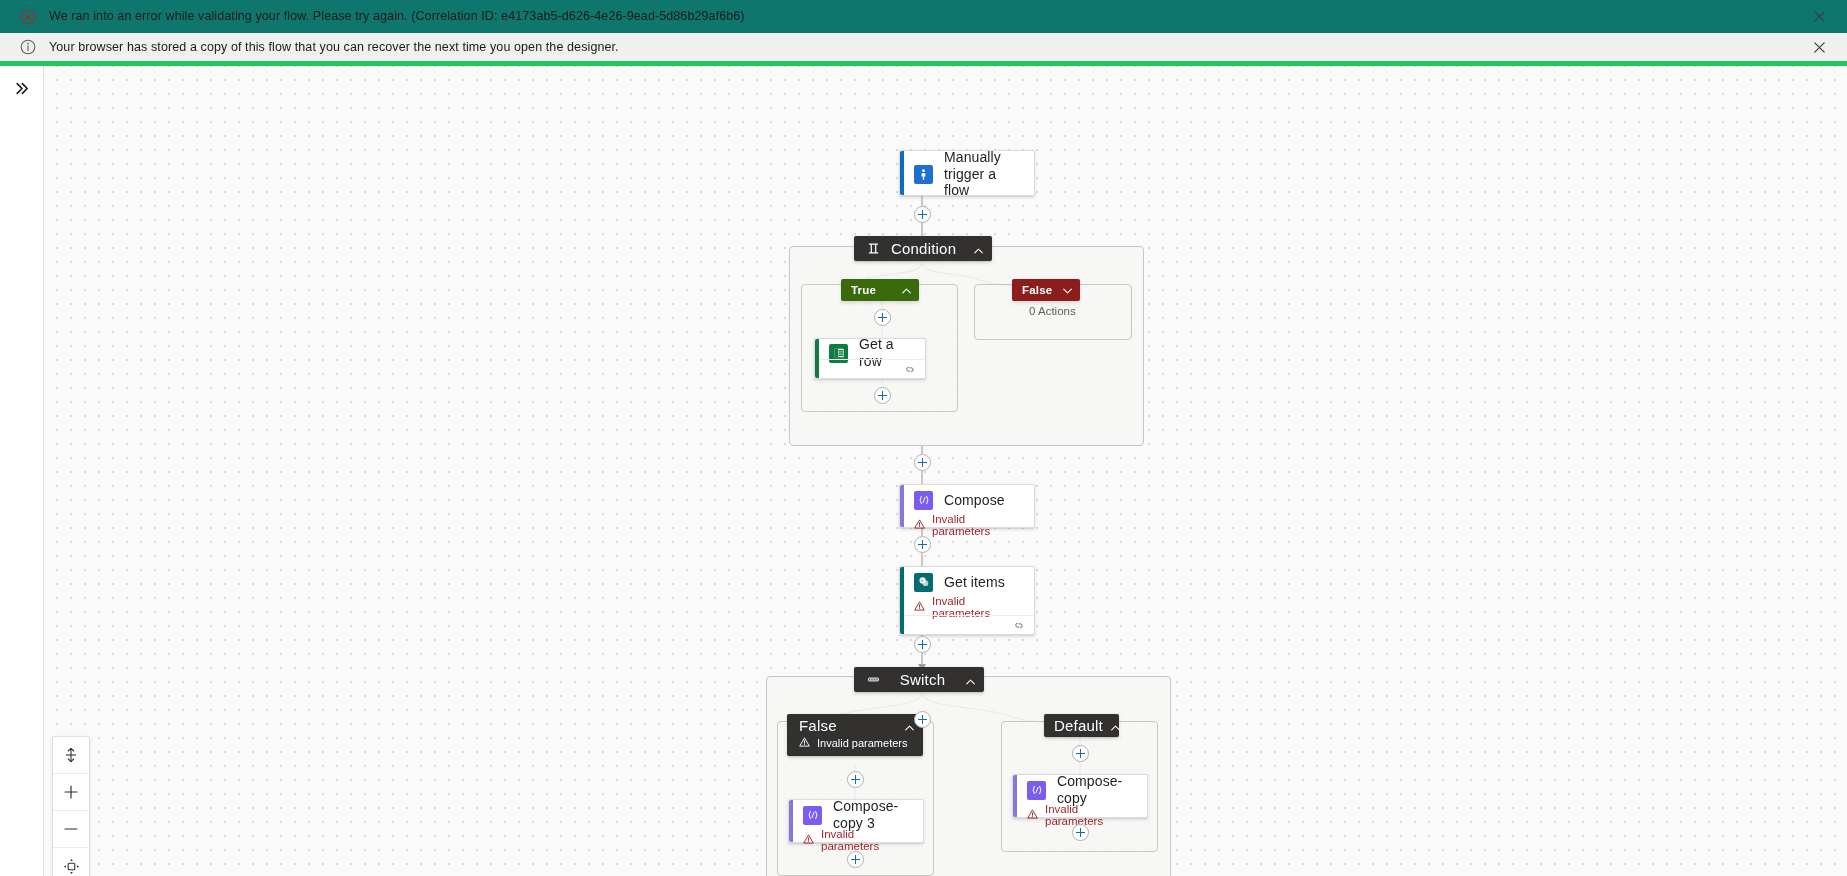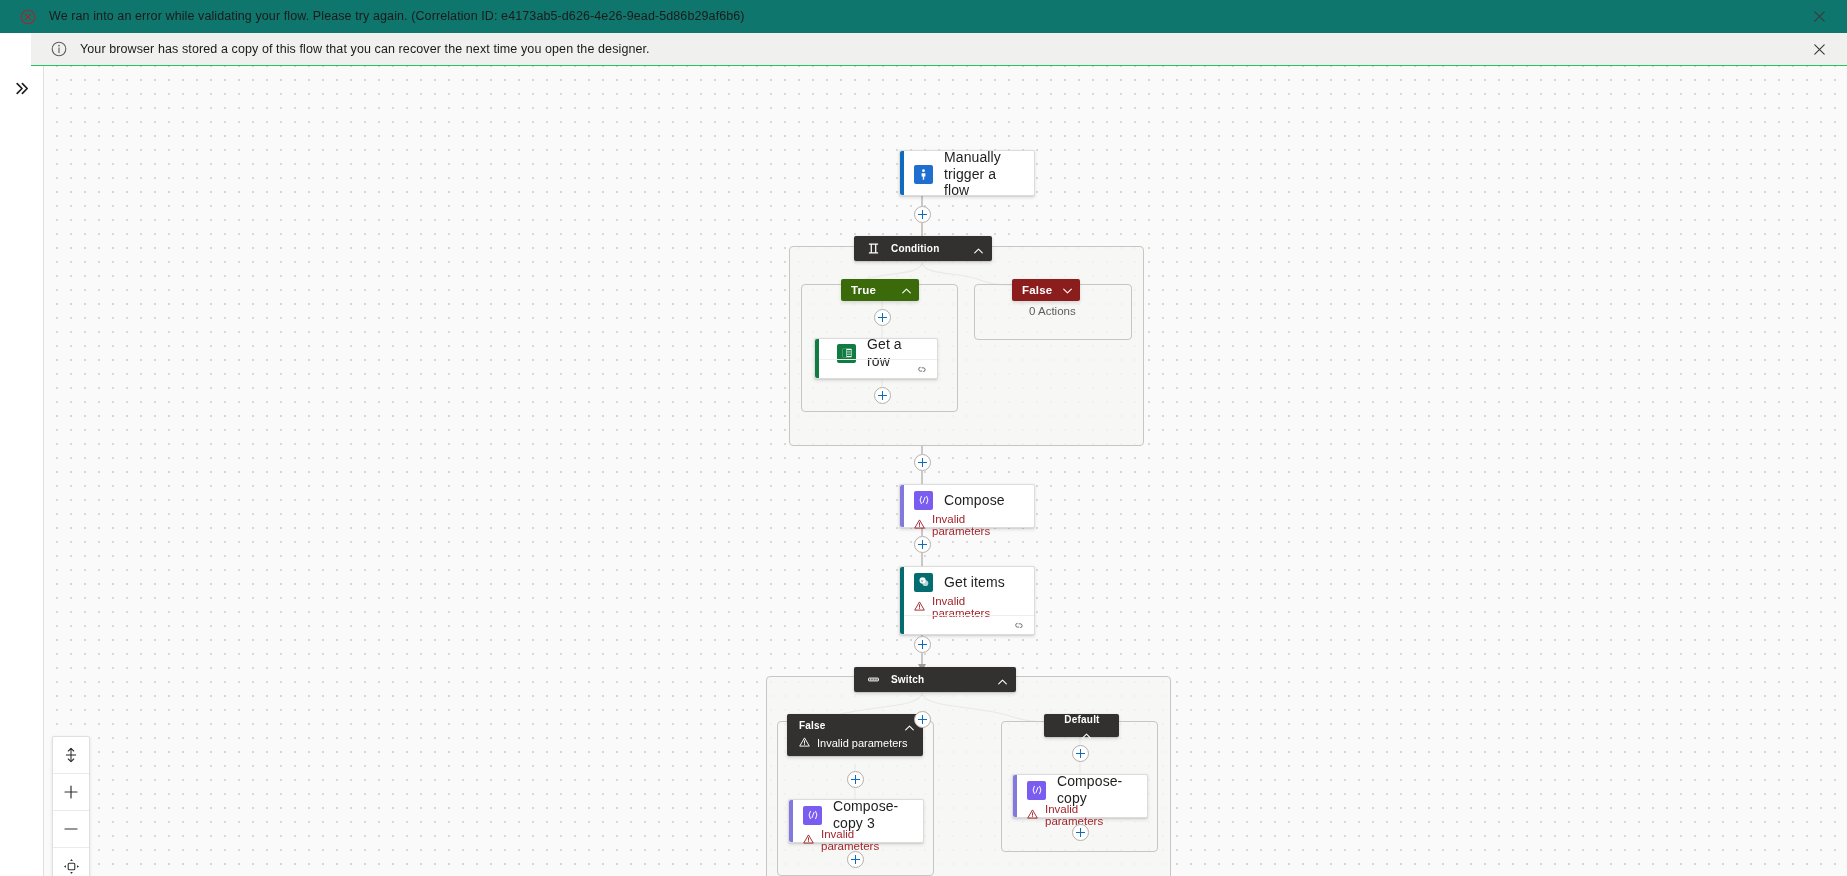--- a/index.html
+++ b/index.html
@@ -15,21 +15,21 @@
   .notif {
     position: relative;
     display: flex;
     align-items: center;
     height: 33px;
     padding: 0 14px 0 20px;
     font-size: 12.5px;
     color: #1b1a19;
   }
   .notif.error   { background: #0f766e; }
-  .notif.info    { background: #f0f0ef; border-bottom: 1px solid #22c55e; margin-left: 31px; }
+  .notif.info    { background: #f0f0ef; border-bottom: 5px solid #22c55e; }
   .notif-ico {
     flex: 0 0 auto;
     width: 16px; height: 16px;
     margin-right: 13px;
     display: block;
   }
   .notif-text { flex: 1 1 auto; line-height: 1.2; letter-spacing: .1px;}
   .notif-close {
     flex: 0 0 auto;
     width: 28px; height: 28px;
@@ -143,21 +143,21 @@
     color: #ffffff;
     box-shadow: 0 1.2px 3.6px rgba(0,0,0,.13), 0 .3px .9px rgba(0,0,0,.10);
   }
   .hdr-row {
     display: flex; align-items: center;
     height: 25px;
     padding: 0 9px 0 12px;
   }
   .hdr-ico { width: 14px; height: 14px; margin-right: 11px; flex:0 0 auto;
              display:flex; align-items:center; justify-content:center; }
-  .hdr-title { font-size: 10px; font-weight: bold; flex: 1 1 auto; letter-spacing:.2px;}
+  .hdr-title { font-size: 15px; font-weight: normal; flex: 1 1 auto; letter-spacing:.2px;}
   .hdr-chev { margin-left: 12px; flex: 0 0 auto; display:block; }
   .hdr-sub {
     display: flex; align-items: center;
     padding: 0 10px 7px 12px;
     font-size: 11px; color: #ffffff;
   }
   .hdr-sub .warn { margin-right: 7px; display:block;}
 
   
   .pill {
@@ -355,21 +355,21 @@
       <div class="pill true" style="left:797px; top:213px;gap:15px;">
         <span>True</span>
         <span class="chev">
           <svg width="9" height="6" viewBox="0 0 9 6">
               <path d="M0.7 4.8 L4.5 1.2 L8.3 4.8" fill="none" stroke="#fff" stroke-width="1.1" stroke-linecap="round" stroke-linejoin="round"></path>
             </svg>
         </span>
       </div>
       <div class="plus" style="left:830px; top:243px;"></div>
 
-      <div class="node" style="left:770px; top:272px; width:124px; height:41px;padding-left:8px;">
+      <div class="node" style="left:770px; top:272px; width:112px; height:41px;">
         <div class="accent" style="background:#107c41;"></div>
         <div class="node-row" style="height:22px; margin-top:3px;">
           <span class="node-ico" style="background:#107c41;">
             <svg width="12" height="12" viewBox="0 0 12 12">
               <rect x="1.4" y="1.8" width="9.2" height="8.4" rx="0.6" fill="#fff"></rect>
               <rect x="1.4" y="1.8" width="4.0" height="8.4" rx="0.6" fill="#107c41"></rect>
               <rect x="6.0" y="3.1" width="4.1" height="1.5" fill="#107c41"></rect>
               <rect x="6.0" y="5.3" width="4.1" height="1.5" fill="#107c41"></rect>
               <rect x="6.0" y="7.5" width="4.1" height="1.5" fill="#107c41"></rect>
             </svg>
@@ -452,21 +452,21 @@
               <path d="M3.6 2.3 a1.9 1.9 0 1 0 0 3.8 h1.6" fill="none" stroke="#605e5c" stroke-width="0.9"></path>
               <path d="M6.2 6.6 a1.9 1.9 0 1 0 0 -3.8 h-1.6" fill="none" stroke="#605e5c" stroke-width="0.9"></path>
             </svg>
           </span>
         </div>
       </div>
       <div class="plus" style="left:870px; top:570px;"></div>
 
       <div class="scope" style="left:722px; top:610px; width:405px; height:232px;"></div>
 
-      <div class="hdr" style="left:810px; top:601px; width:162px;">
+      <div class="hdr" style="left:810px; top:601px; width:130px;text-align:center;">
         <div class="hdr-row">
           <span class="hdr-ico">
             <svg width="13" height="13" viewBox="0 0 13 13">
               <rect x="1.6" y="5.1" width="9.8" height="2.8" rx="0.5" fill="none" stroke="#fff" stroke-width="1"></rect>
               <path d="M3.4 5.8 v1.4 M5.0 5.8 v1.4 M6.6 5.8 v1.4 M8.2 5.8 v1.4 M9.8 5.8 v1.4" stroke="#fff" stroke-width="0.8"></path>
             </svg>
           </span>
           <span class="hdr-title">Switch</span>
           <span class="hdr-chev">
             <svg width="9" height="6" viewBox="0 0 9 6">
@@ -520,21 +520,21 @@
           </span>
           <span>Invalid parameters</span>
         </div>
       </div>
       <div class="plus" style="left:803px; top:785px;"></div>
 
       <div class="plus" style="left:870px; top:645px;"></div>
 
       <div class="scope inner" style="left:957px; top:655px; width:157px; height:131px;"></div>
       <div class="hdr" style="left:1000px; top:648px; width:75px;">
-        <div class="hdr-row" style="height:23px; padding-left:10px;flex-direction:column;">
+        <div class="hdr-row" style="height:23px; padding-left:10px;">
           <span class="hdr-title">Default</span>
           <span class="hdr-chev" style="margin-left:8px;">
             <svg width="9" height="6" viewBox="0 0 9 6">
                 <path d="M0.7 4.8 L4.5 1.2 L8.3 4.8" fill="none" stroke="#fff" stroke-width="1.1" stroke-linecap="round" stroke-linejoin="round"></path>
               </svg>
           </span>
         </div>
       </div>
       <div class="plus" style="left:1028px; top:679px;"></div>
 

